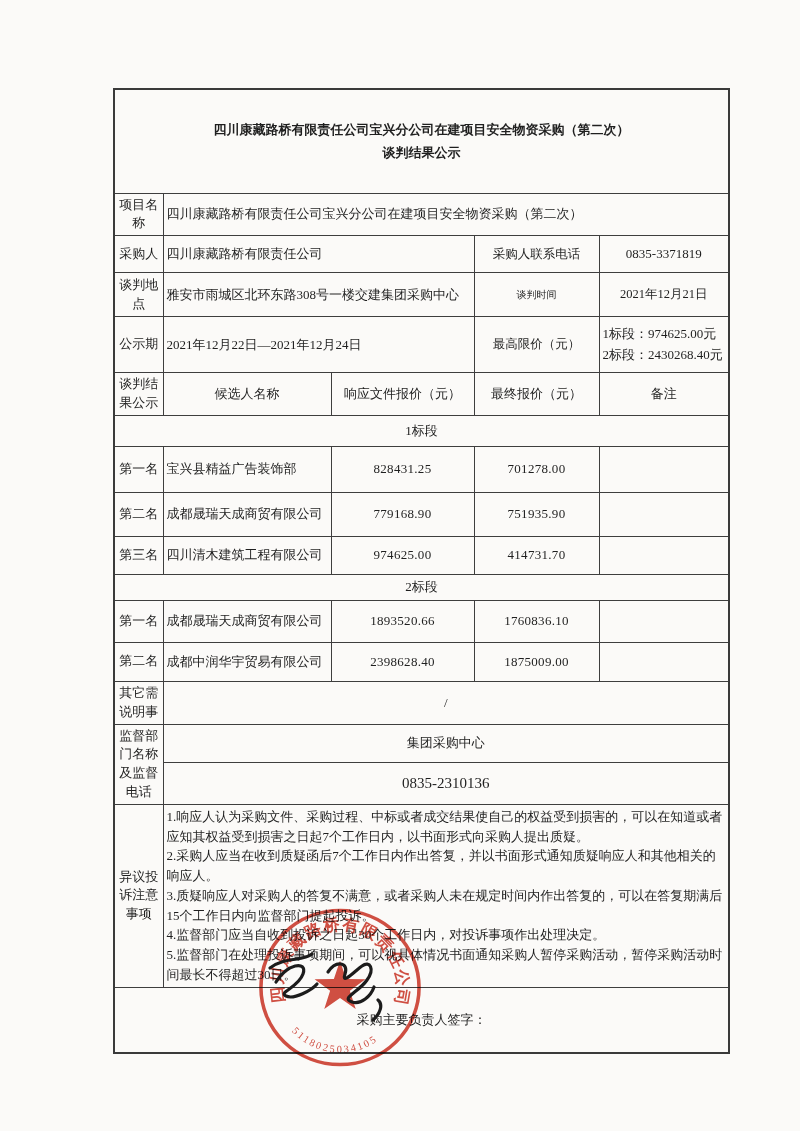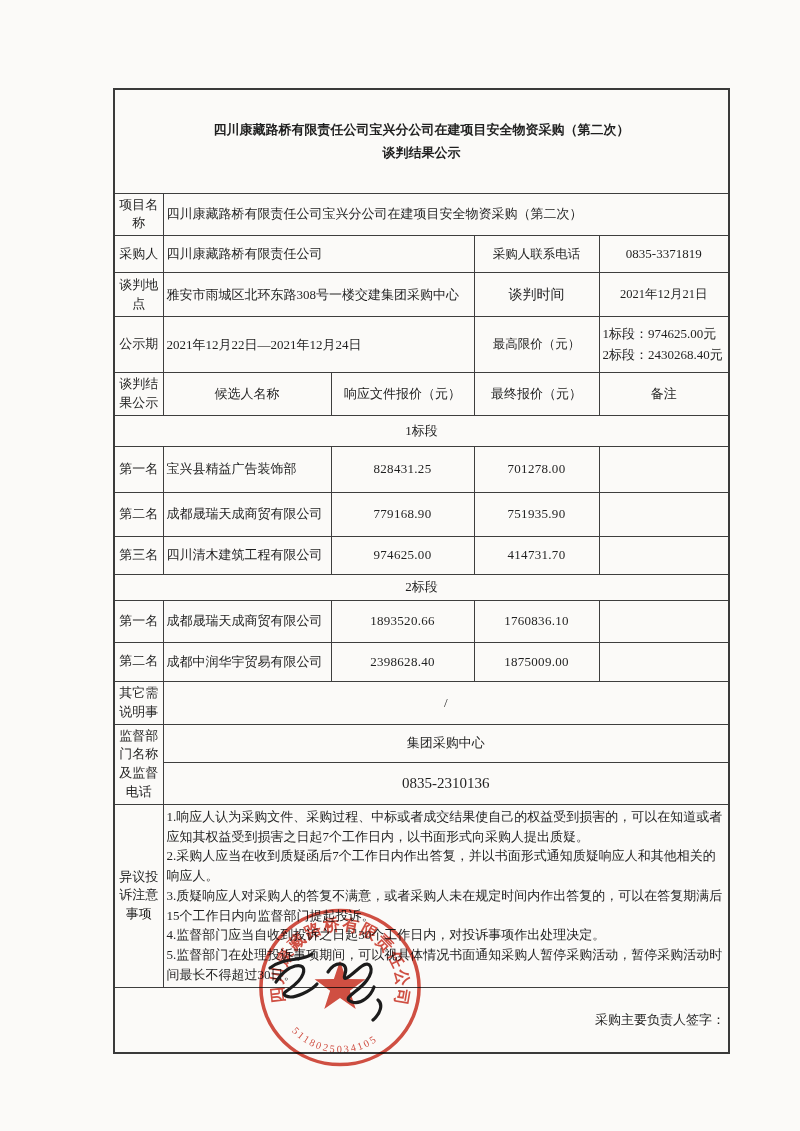--- a/index.html
+++ b/index.html
@@ -48,21 +48,21 @@
   .maxprice{font-size:11.5px;line-height:1.6;white-space:nowrap;padding-left:4px;text-align:left;}
   td.phone{text-align:center;font-size:12.5px;}
   td.objection-cell{
     text-align:left;
     font-size:13px;
     line-height:1.52;
     padding:5px 6px 5px 6px;
     vertical-align:middle;
   }
   .obj-item{margin:0;}
-  td.sig-cell{text-align:right;padding-left:6px;font-size:13.5px;}
+  td.sig-cell{text-align:center;padding-left:6px;font-size:13.5px;}
   
   .stamp{
     position:absolute;left:256px;top:906px;width:168px;height:164px;
     opacity:.88;mix-blend-mode:multiply;pointer-events:none;
   }
   .stamp text{font-family:"Liberation Serif", serif;}
   .signature{
     position:absolute;left:262px;top:942px;width:160px;height:82px;
     pointer-events:none;
   }
@@ -97,21 +97,21 @@
     <tr style="height:37px">
       <td class="lbl">采购人</td>
       <td colspan="2" class="left">四川康藏路桥有限责任公司</td>
       <td class="ctr" style="font-size:12.5px">采购人联系电话</td>
       <td class="phone">0835-3371819</td>
     </tr>
 
     <tr style="height:44px">
       <td class="lbl">谈判地点</td>
       <td colspan="2" class="left">雅安市雨城区北环东路308号一楼交建集团采购中心</td>
-      <td class="ctr" style="font-size:14px">谈判时间</td>
+      <td class="ctr" style="font-size:10px">谈判时间</td>
       <td class="ctr" style="font-size:12.5px">2021年12月21日</td>
     </tr>
 
     <tr style="height:56px">
       <td class="lbl">公示期</td>
       <td colspan="2" class="left">2021年12月22日—2021年12月24日</td>
       <td class="ctr" style="font-size:12.5px">最高限价（元）</td>
       <td class="maxprice">
         <div>1标段：974625.00元</div>
         <div>2标段：2430268.40元</div>

